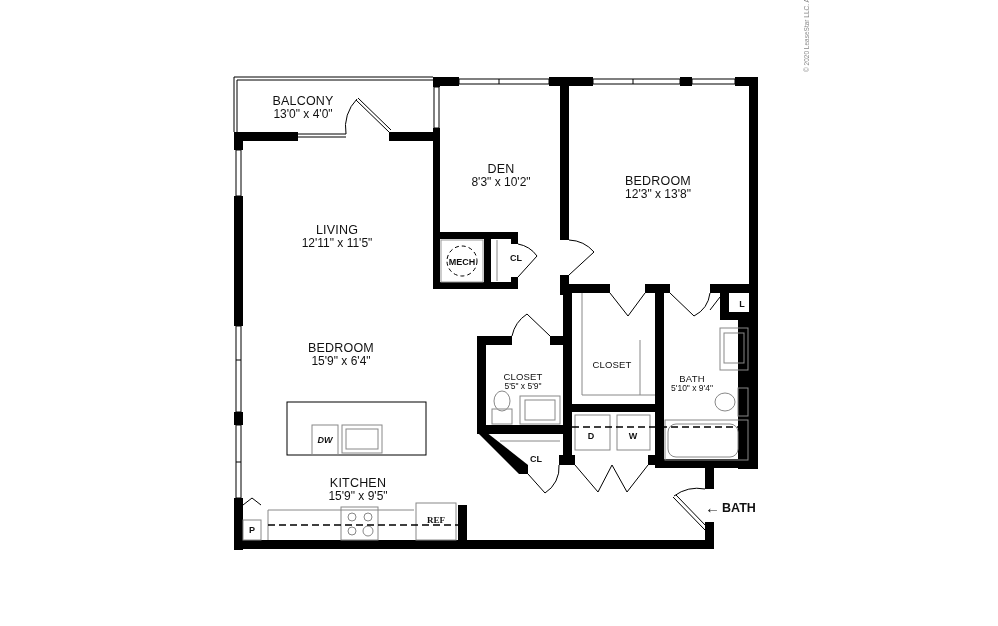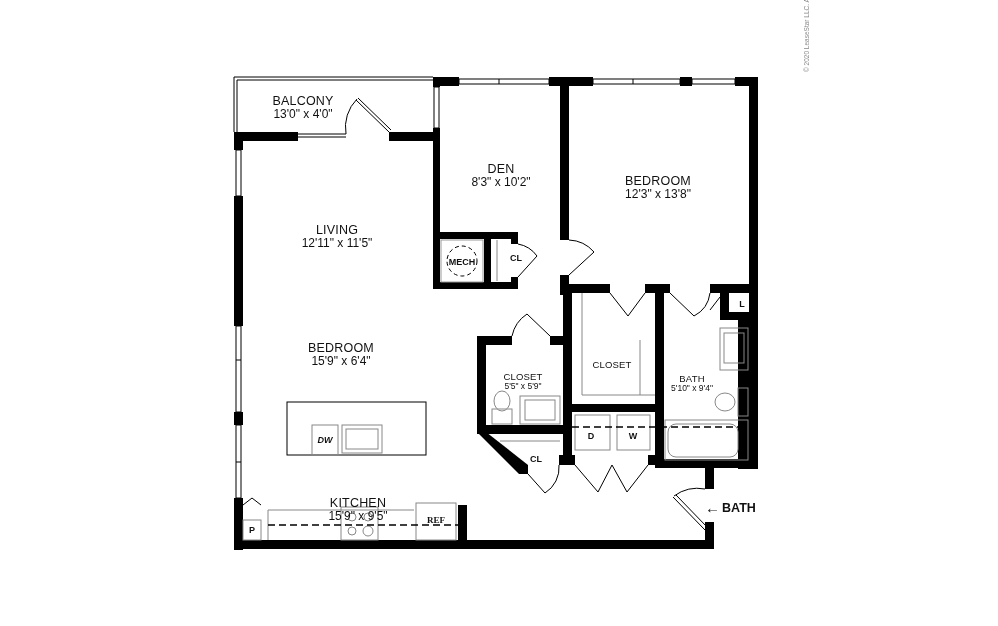--- a/index.html
+++ b/index.html
@@ -205,21 +205,21 @@
   <span class="d">12'3" x 13'8"</span>
 </div>
 <div class="lbl" style="left:337px; top:208px;margin-top:16px;">
   <span class="n">LIVING</span>
   <span class="d">12'11" x 11'5"</span>
 </div>
 <div class="lbl" style="left:341px; top:342px;">
   <span class="n">BEDROOM</span>
   <span class="d">15'9" x 6'4"</span>
 </div>
-<div class="lbl" style="left:358px; top:497px;">
+<div class="lbl" style="left:358px; top:477px;">
   <span class="n">KITCHEN</span>
   <span class="d">15'9" x 9'5"</span>
 </div>
 <div class="lbl small" style="left:523px; top:358px;">
   <span class="n">CLOSET</span>
   <span class="d">5'5" x 5'9"</span>
 </div>
 <div class="lbl small" style="left:692px; top:360px;">
   <span class="n">BATH</span>
   <span class="d">5'10" x 9'4"</span>

